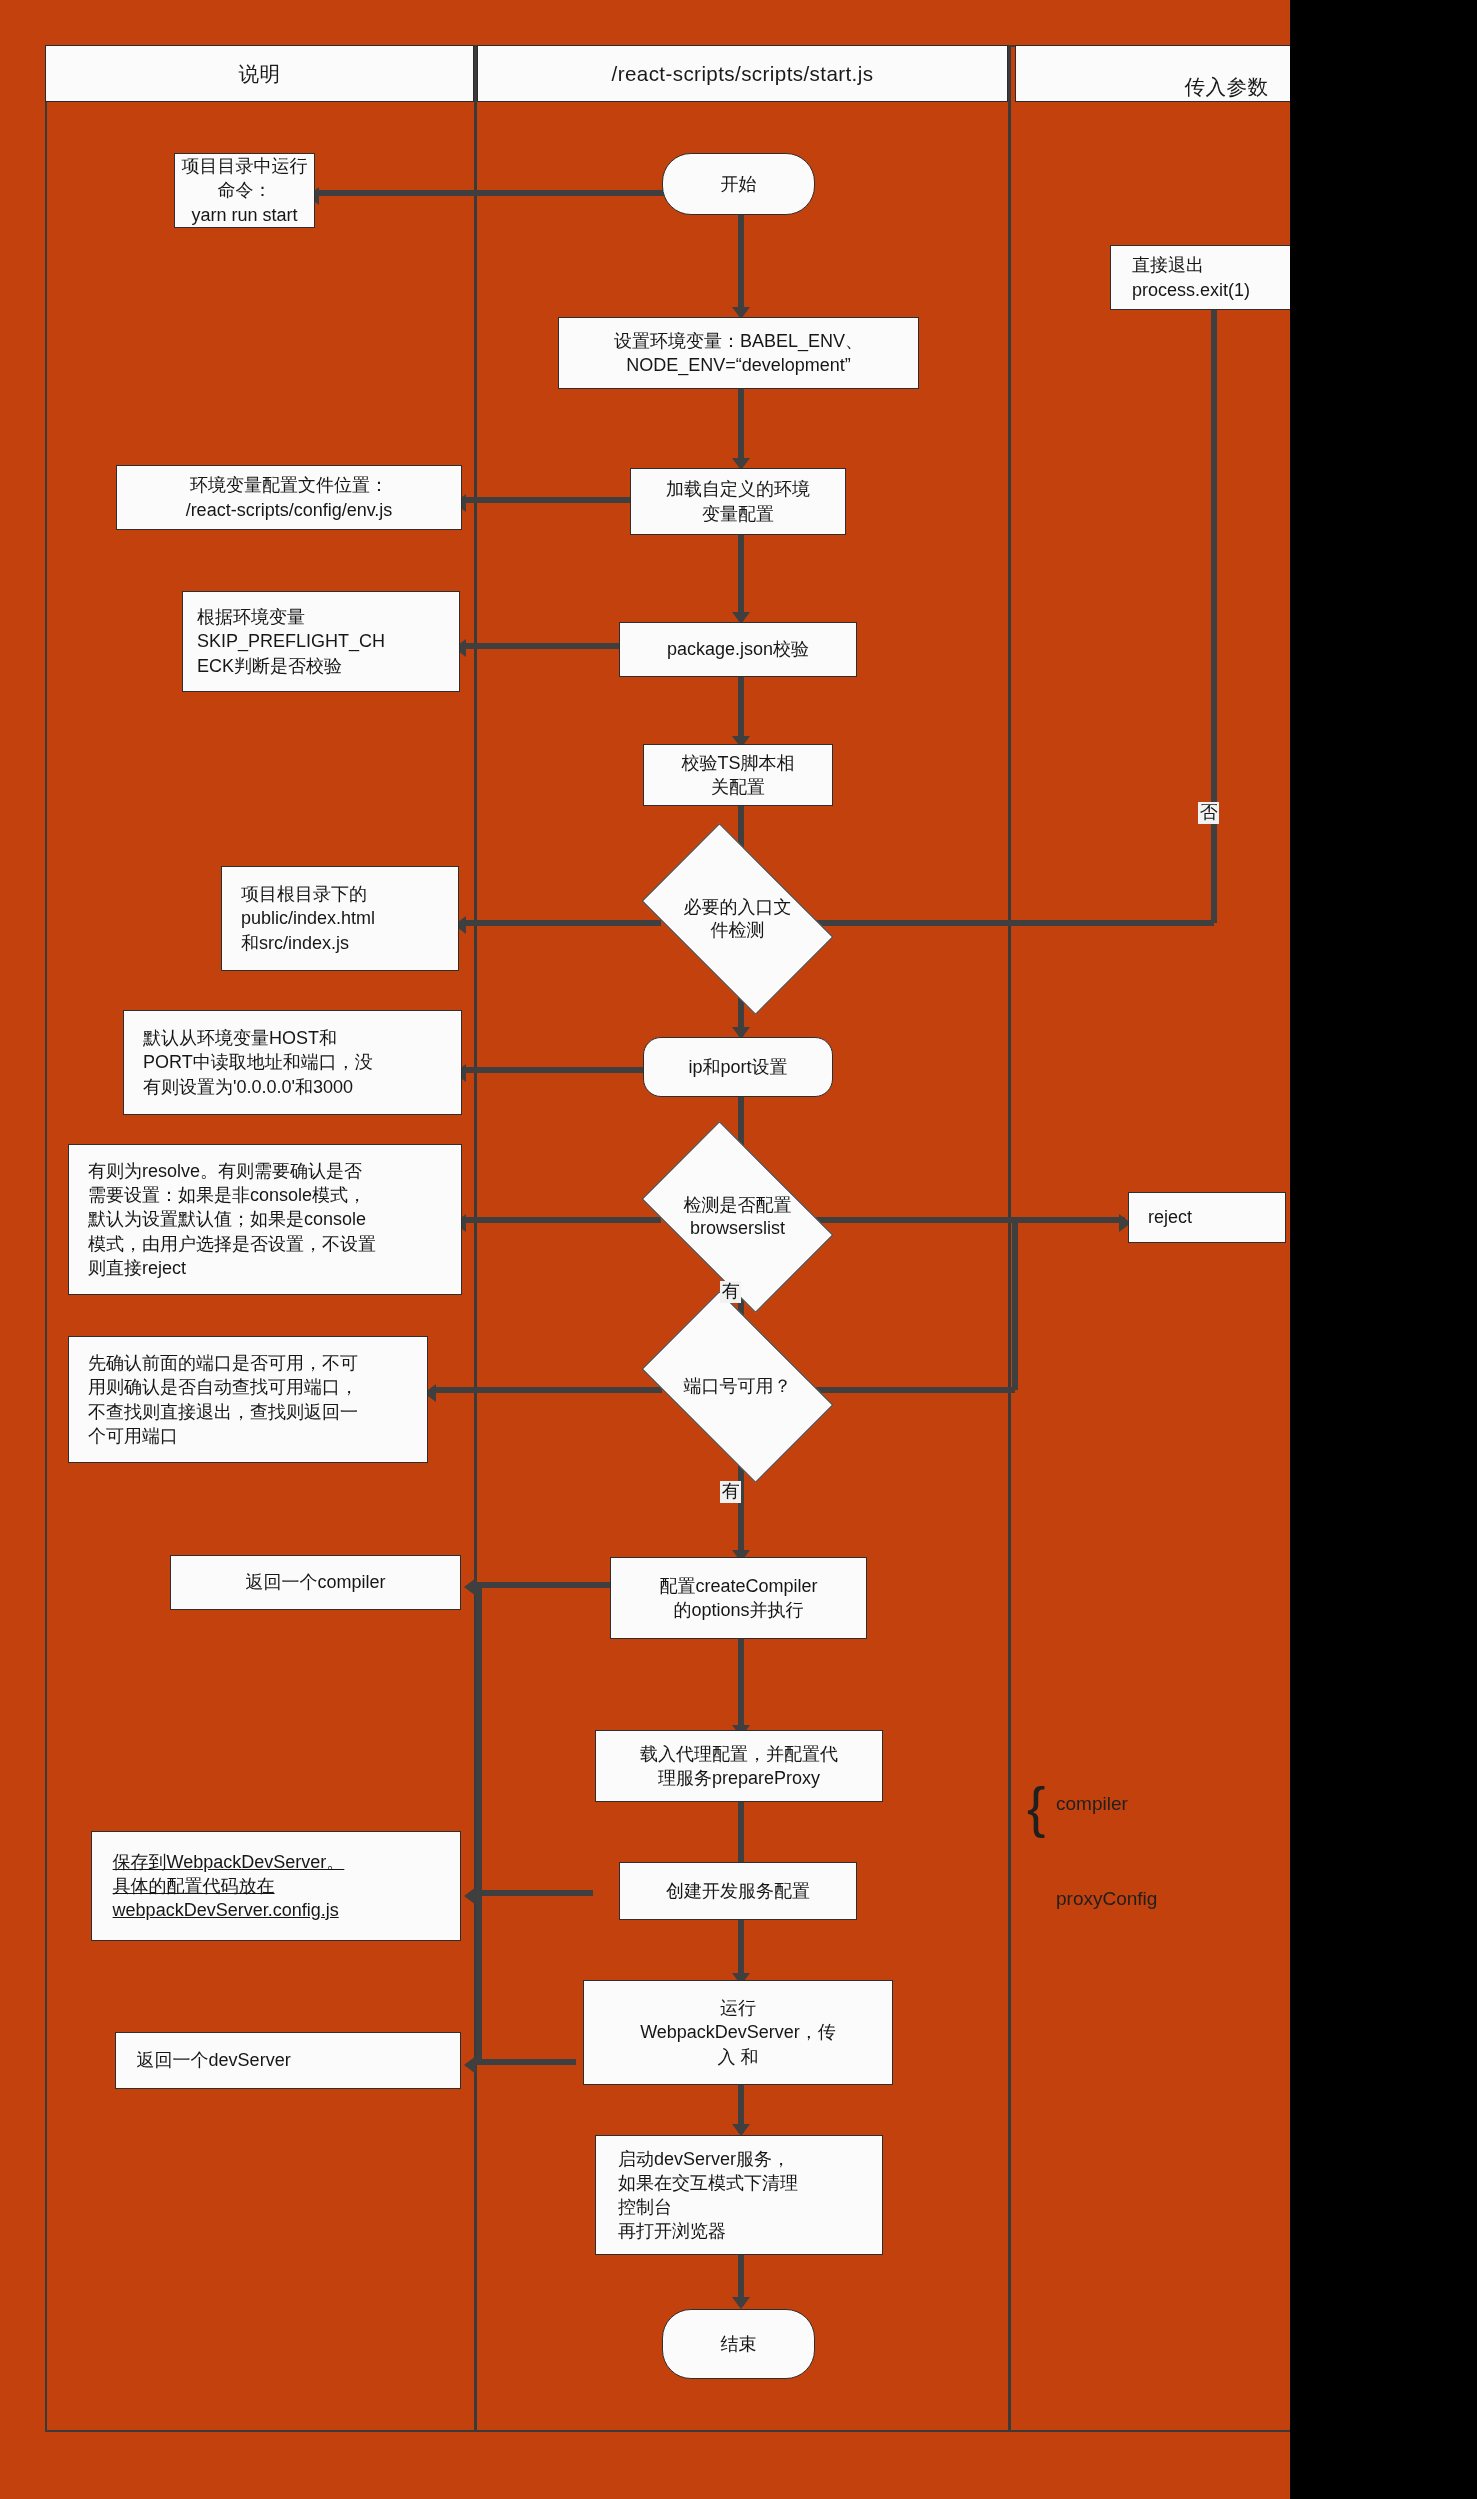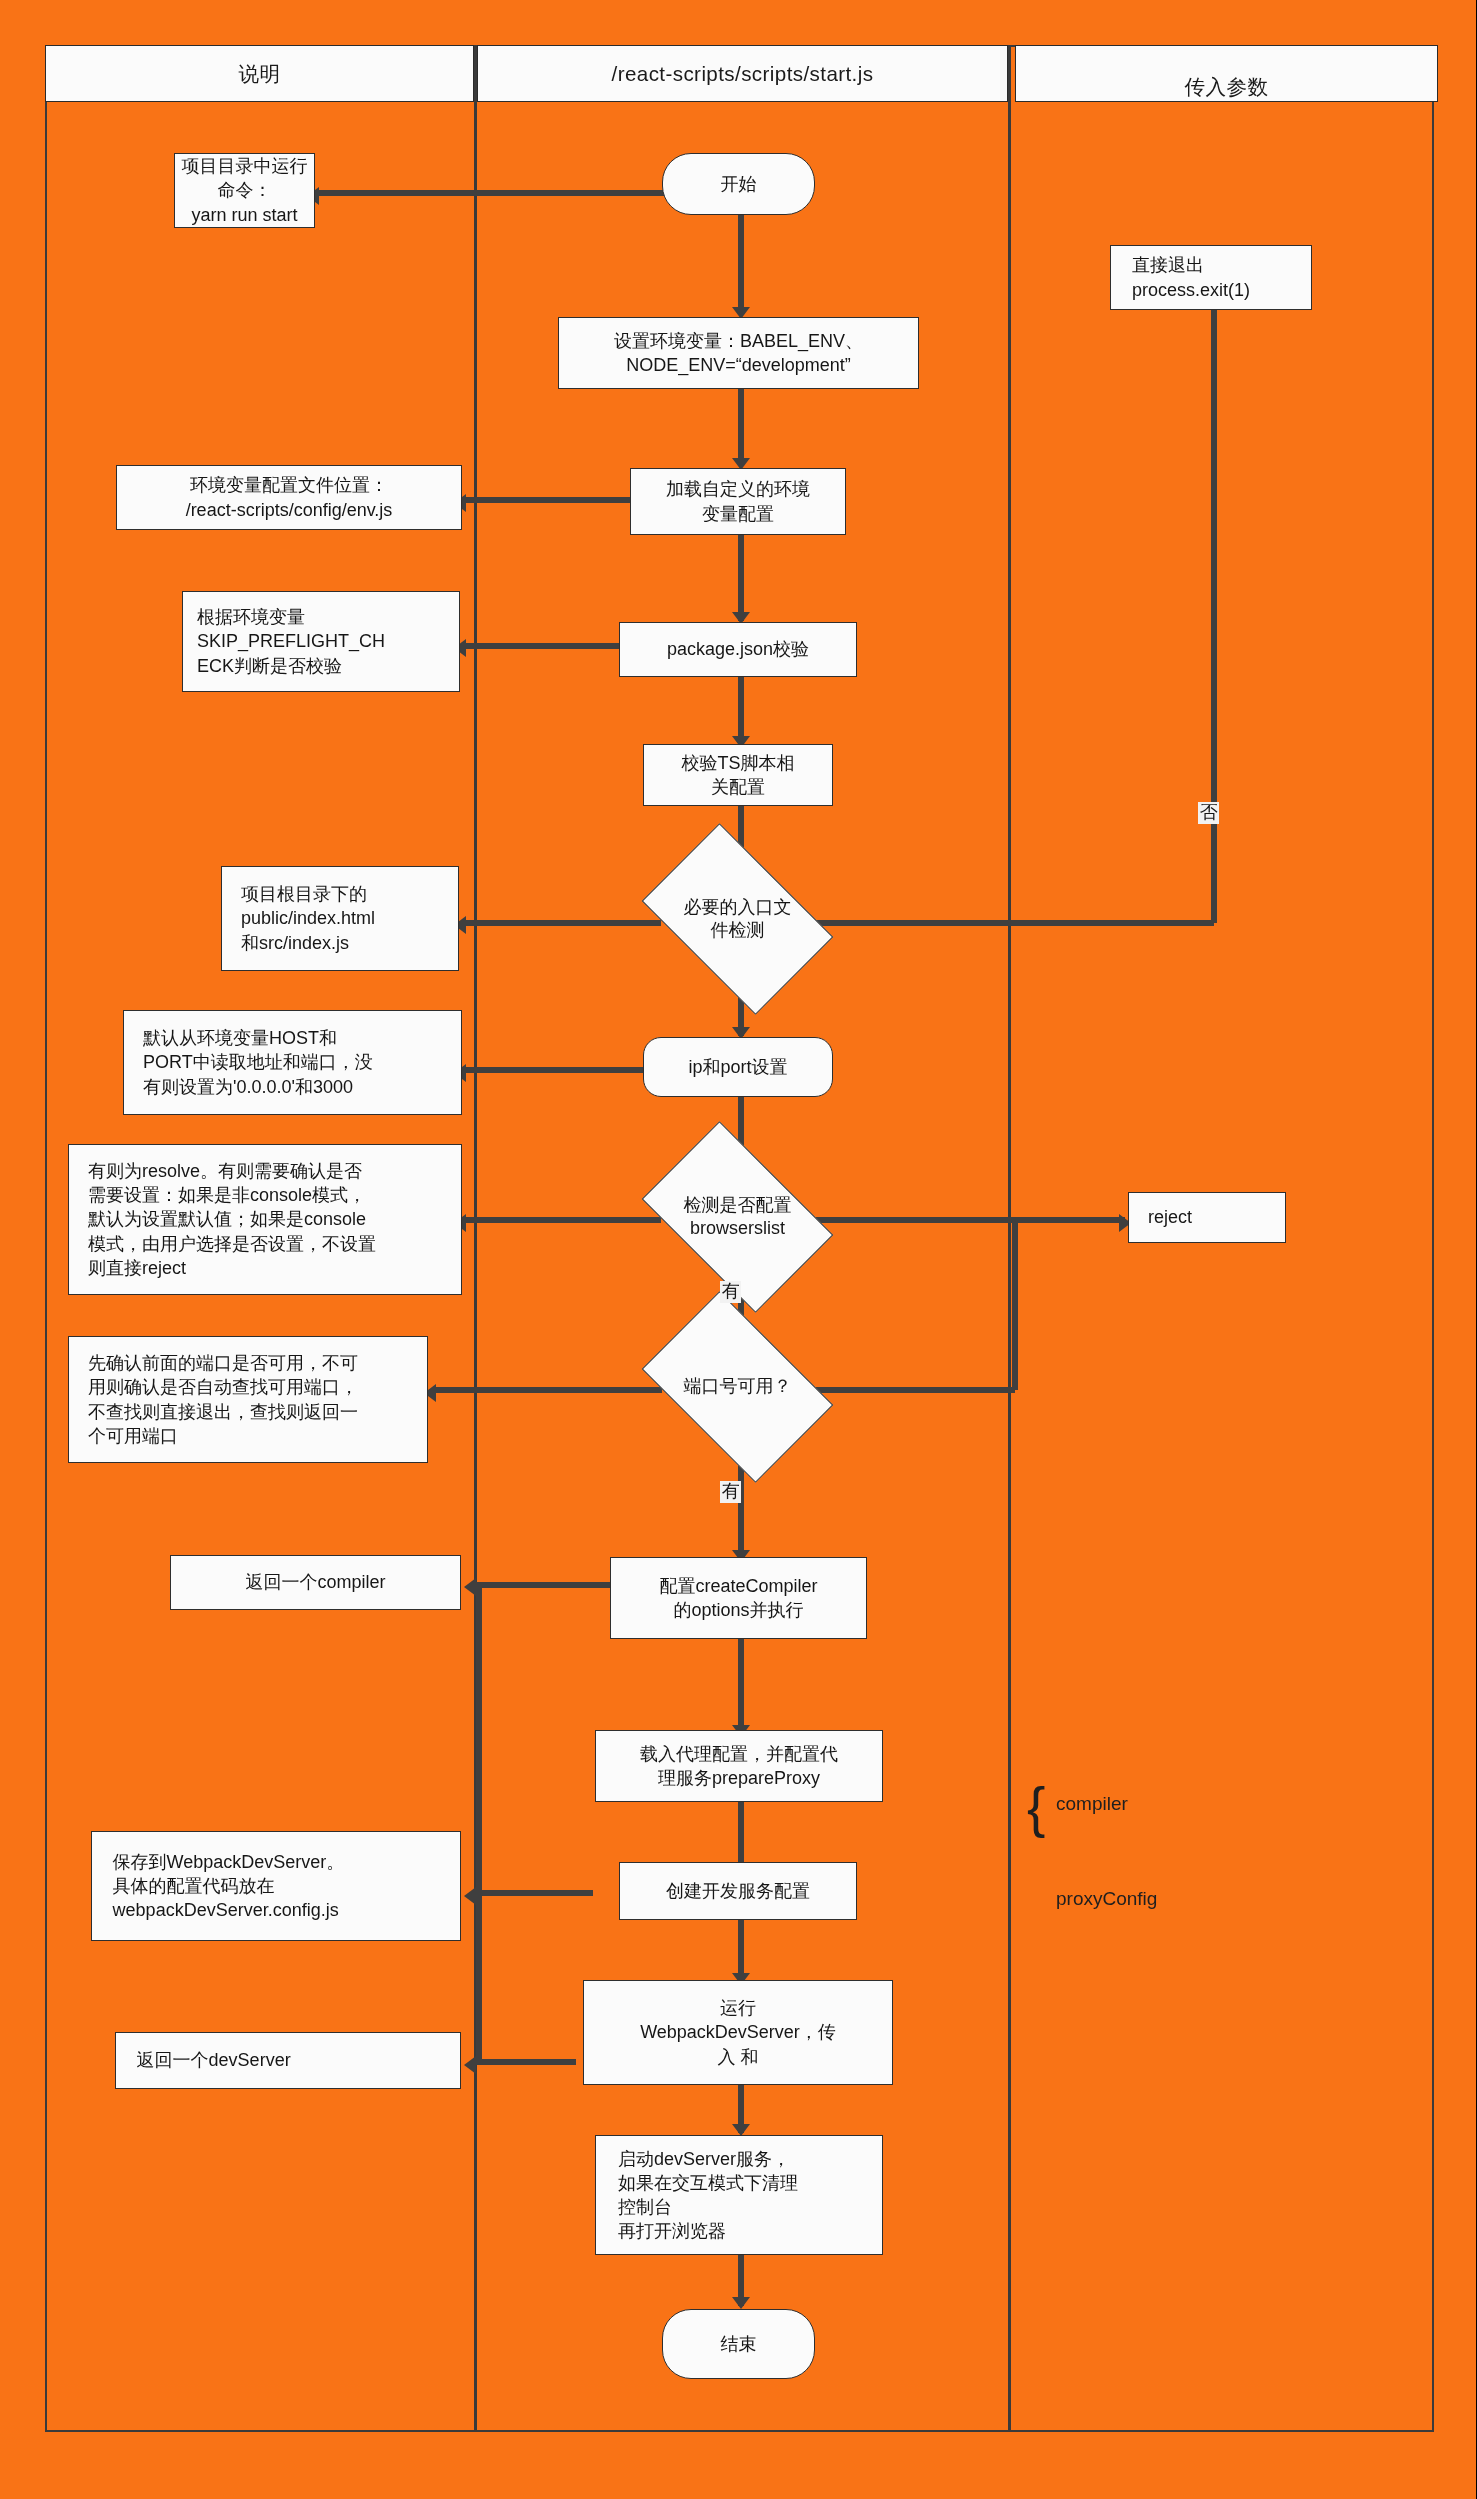--- a/index.html
+++ b/index.html
@@ -1,17 +1,17 @@
 <!DOCTYPE html>
 <html style="font-size:13.7px"><head>
 <meta charset="utf-8">
 <style>
   html,body{margin:0;padding:0;background:#000;}
   body{width:1478px;height:2500px;font-family:"Liberation Sans","DejaVu Sans",sans-serif;}
-  #stage{position:relative;width:1476px;height:2500px;background:#f97316;overflow:hidden;}
+  #stage{position:relative;width:1290px;height:2500px;background:#c2410c;overflow:hidden;}
 
   
   .frame{position:absolute;left:45px;top:45px;width:1389px;height:2387px;
          border:2.6px solid #3a3a3a;box-sizing:border-box;}
   .hdr-row{position:absolute;left:45px;top:45px;width:1389px;height:57px;}
   .hdr{position:absolute;top:0;height:57px;background:#fbfbfb;border:1.7px solid #2b2b2b;
        box-sizing:border-box;display:flex;align-items:center;justify-content:center;
        color:#1a1a1a;font-size:20.6px;letter-spacing:0.4px;}
   .lane-div{position:absolute;width:2.6px;background:#3a3a3a;top:45px;height:2387px;}
 
@@ -271,21 +271,21 @@
     <span class="inner">先确认前面的端口是否可用，不可
 用则确认是否自动查找可用端口，
 不查找则直接退出，查找则返回一
 个可用端口</span>
   </div>
 
   <div class="node" style="left:170px;top:1555px;width:291px;height:55px;">
     <span class="inner">返回一个compiler</span>
   </div>
 
-  <div class="node left-al" style="left:91px;top:1831px;width:370px;height:110px;padding-left:20.6px;">
+  <div class="node left-al" style="left:91px;top:1831px;width:370px;height:110px;padding-left:20.6px;text-decoration:underline;">
     <span class="inner">保存到WebpackDevServer。
 具体的配置代码放在
 webpackDevServer.config.js</span>
   </div>
 
   <div class="node left-al" style="left:115px;top:2032px;width:346px;height:57px;padding-left:20.6px;">
     <span class="inner">返回一个devServer</span>
   </div>
 
   <div class="node left-al" style="left:1110px;top:245px;width:202px;height:65px;padding-left:21px;">

